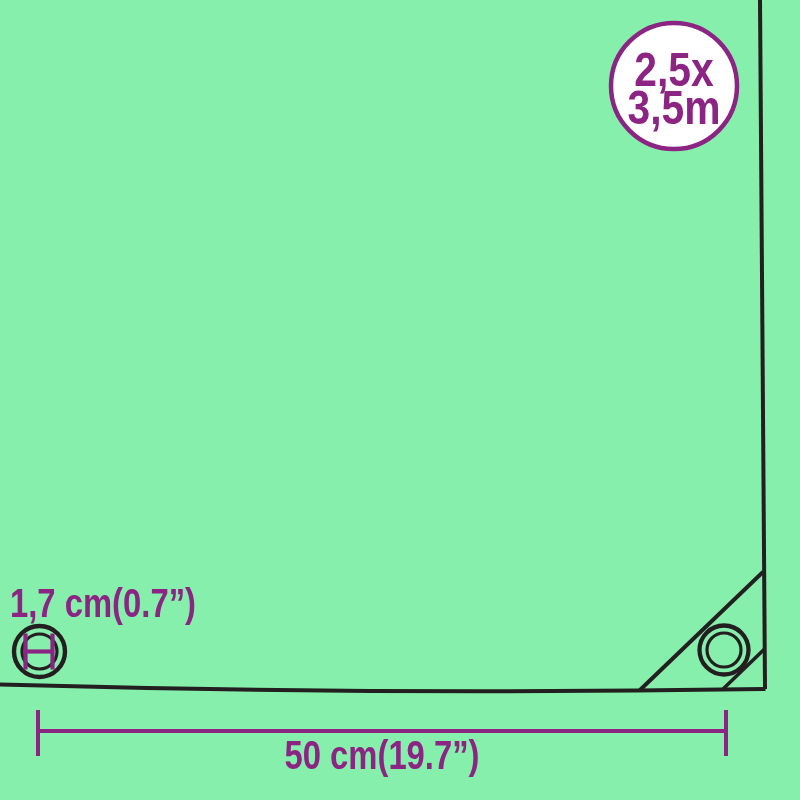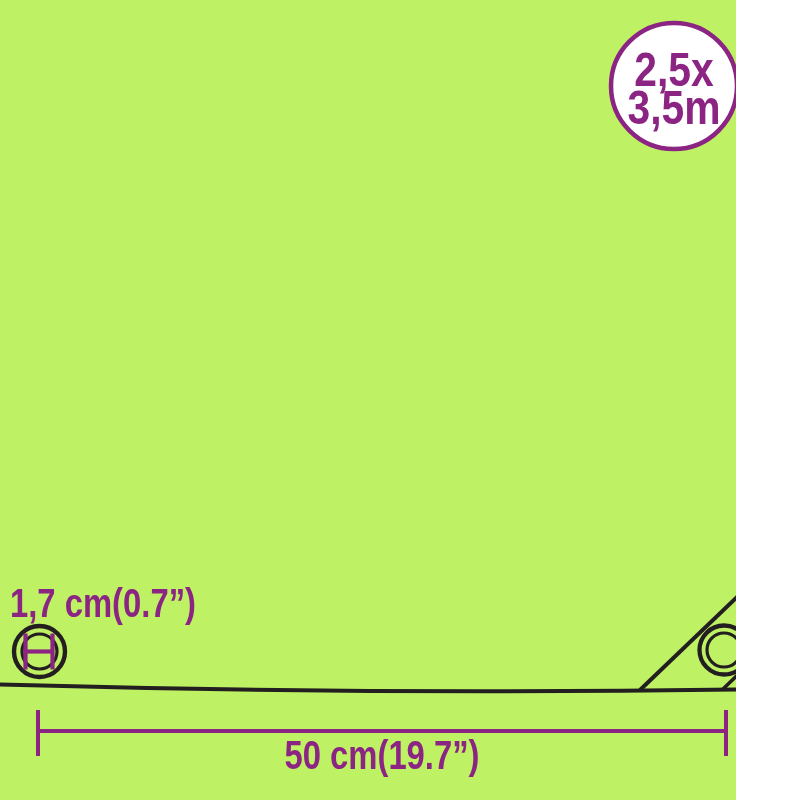--- a/index.html
+++ b/index.html
@@ -1,20 +1,20 @@
 <!DOCTYPE html>
 <html><head>
 <meta charset="utf-8">
 <style>
   html, body { margin: 0; padding: 0; background: #ffffff; }
   .canvas {
     position: relative;
-    width: 736px;
+    width: 800px;
     height: 800px;
-    background: #bef264;
+    background: #86efac;
     overflow: hidden;
     font-family: "Liberation Sans", sans-serif;
   }
   .diagram-svg { position: absolute; left: 0; top: 0; }
   .lbl {
     position: absolute;
     font-weight: bold;
     color: #8B2483;
     line-height: 1;
     white-space: nowrap;

